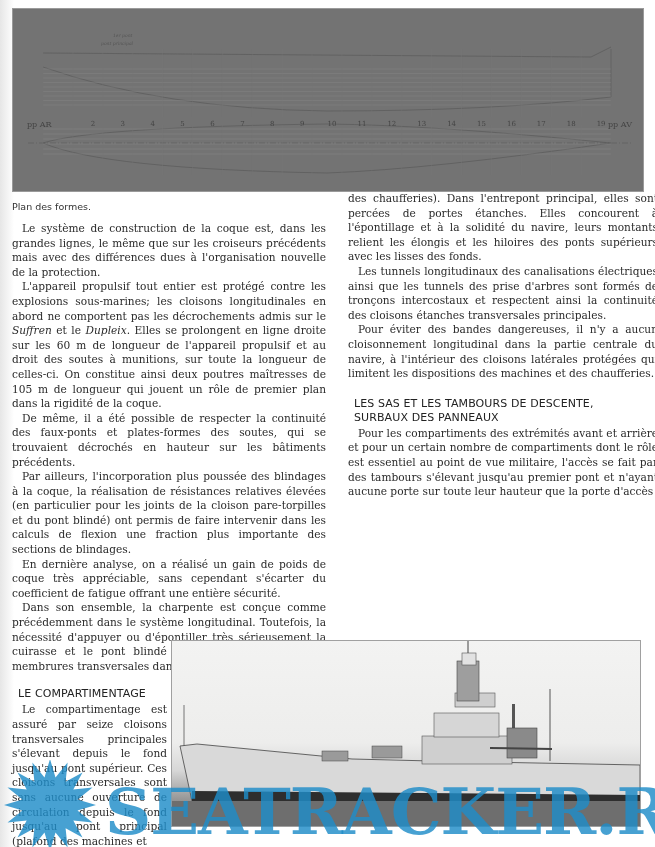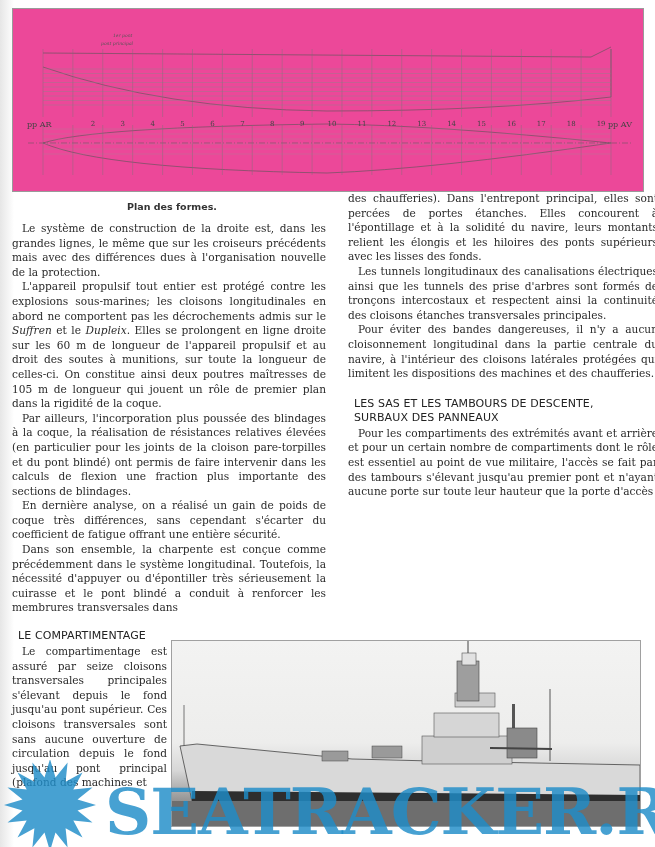--- a/index.html
+++ b/index.html
@@ -8,27 +8,26 @@
     background: #ffffff;
     font-family: "DejaVu Serif", serif;
     color: #222;
   }
   .spine-shade {
     position: absolute; left: 0; top: 0; width: 14px; height: 847px;
     background: linear-gradient(to right, #e6e6e6, #ffffff);
   }
   .figure-frame {
     position: absolute; left: 12px; top: 8px; width: 630px; height: 182px;
-    border: 1px solid #9a9a9a; background: #ec4899;
+    border: 1px solid #9a9a9a; background: #737373;
   }
   .figure-frame svg { position: absolute; left: 0; top: 0; }
   .caption-center {
     position: absolute; left: 12px; width: 320px; top: 201px;
-    text-align: center;
-    font-family: "DejaVu Sans", sans-serif; font-size: 9.5px; color: #333; font-weight: bold;
+    font-family: "DejaVu Sans", sans-serif; font-size: 9.5px; color: #333;
   }
   .col {
     position: absolute; font-size: 10.6px; line-height: 14.6px;
     text-align: justify; color: #2a2a2a;
   }
   .col p { margin: 0; text-indent: 10px; }
   .col p.cont { text-indent: 0; }
   .col-left { left: 12px; top: 221px; width: 314px; }
   .col-right { left: 348px; top: 191px; width: 310px; }
   .section-head {
@@ -150,24 +149,25 @@
         <text x="528.3157894736842" y="117" font-family="DejaVu Serif, serif" font-size="7" fill="#444" text-anchor="middle">17</text>
         <text x="558.2105263157895" y="117" font-family="DejaVu Serif, serif" font-size="7" fill="#444" text-anchor="middle">18</text>
         <text x="588.1052631578947" y="117" font-family="DejaVu Serif, serif" font-size="7" fill="#444" text-anchor="middle">19</text>
       </g>
   </svg>
 </div>
 
 <div class="caption-center">Plan des formes.</div>
 
 <div class="col col-left">
-  <p>Le système de construction de la droite est, dans les grandes lignes, le même que sur les croiseurs précédents mais avec des différences dues à l'organisation nouvelle de la protection.</p>
+  <p>Le système de construction de la coque est, dans les grandes lignes, le même que sur les croiseurs précédents mais avec des différences dues à l'organisation nouvelle de la protection.</p>
   <p><span id="p2">L'appareil propulsif tout entier est protégé contre les explosions sous-marines; les cloisons longitudinales en abord ne comportent pas les décrochements admis sur le <i>Suffren</i> et le <i>Dupleix</i>. Elles se prolongent en ligne droite sur les 60 m de longueur de l'appareil propulsif et au droit des soutes à munitions, sur toute la longueur de celles-ci. On constitue ainsi deux poutres maîtresses de 105 m de longueur qui jouent un rôle de premier plan dans la rigidité de la coque.</span></p>
+  <p>De même, il a été possible de respecter la continuité des faux-ponts et plates-formes des soutes, qui se trouvaient décrochés en hauteur sur les bâtiments précédents.</p>
   <p>Par ailleurs, l'incorporation plus poussée des blindages à la coque, la réalisation de résistances relatives élevées (en particulier pour les joints de la cloison pare-torpilles et du pont blindé) ont permis de faire intervenir dans les calculs de flexion une fraction plus importante des sections de blindages.</p>
-  <p>En dernière analyse, on a réalisé un gain de poids de coque très différences, sans cependant s'écarter du coefficient de fatigue offrant une entière sécurité.</p>
+  <p>En dernière analyse, on a réalisé un gain de poids de coque très appréciable, sans cependant s'écarter du coefficient de fatigue offrant une entière sécurité.</p>
   <p>Dans son ensemble, la charpente est conçue comme précédemment dans le système longitudinal. Toutefois, la nécessité d'appuyer ou d'épontiller très sérieusement la cuirasse et le pont blindé a conduit à renforcer les membrures transversales dans</p>
   <div class="section-head">LE COMPARTIMENTAGE</div>
   <p class="narrow">Le compartimentage est assuré par seize cloisons transversales principales s'élevant depuis le fond jusqu'au pont supérieur. Ces cloisons transversales sont sans aucune ouverture de circulation depuis le fond jusqu'au pont principal (plafond des machines et</p>
 </div>
 
 <div class="col col-right">
   <p class="cont">des chaufferies). Dans l'entrepont principal, elles sont percées de portes étanches. Elles concourent à l'épontillage et à la solidité du navire, leurs montants relient les élongis et les hiloires des ponts supérieurs avec les lisses des fonds.</p>
   <p>Les tunnels longitudinaux des canalisations électriques ainsi que les tunnels des prise d'arbres sont formés de tronçons intercostaux et respectent ainsi la continuité des cloisons étanches transversales principales.</p>
   <p>Pour éviter des bandes dangereuses, il n'y a aucun cloisonnement longitudinal dans la partie centrale du navire, à l'intérieur des cloisons latérales protégées qui limitent les dispositions des machines et des chaufferies.</p>
   <div class="section-head" style="margin-top:16px">

